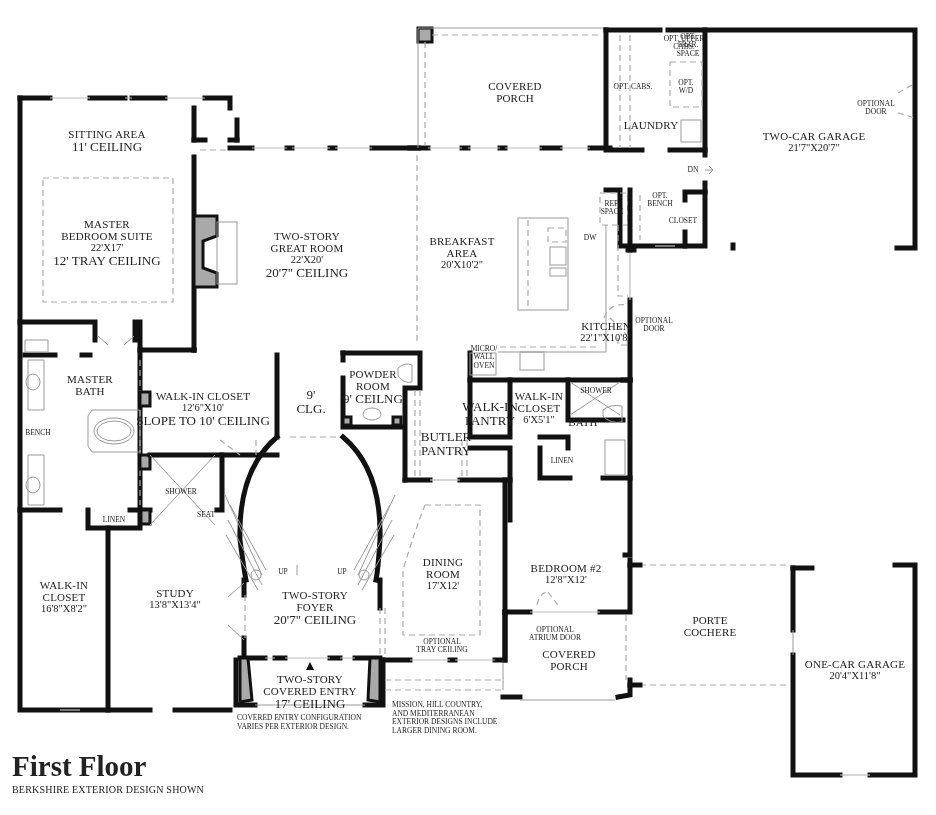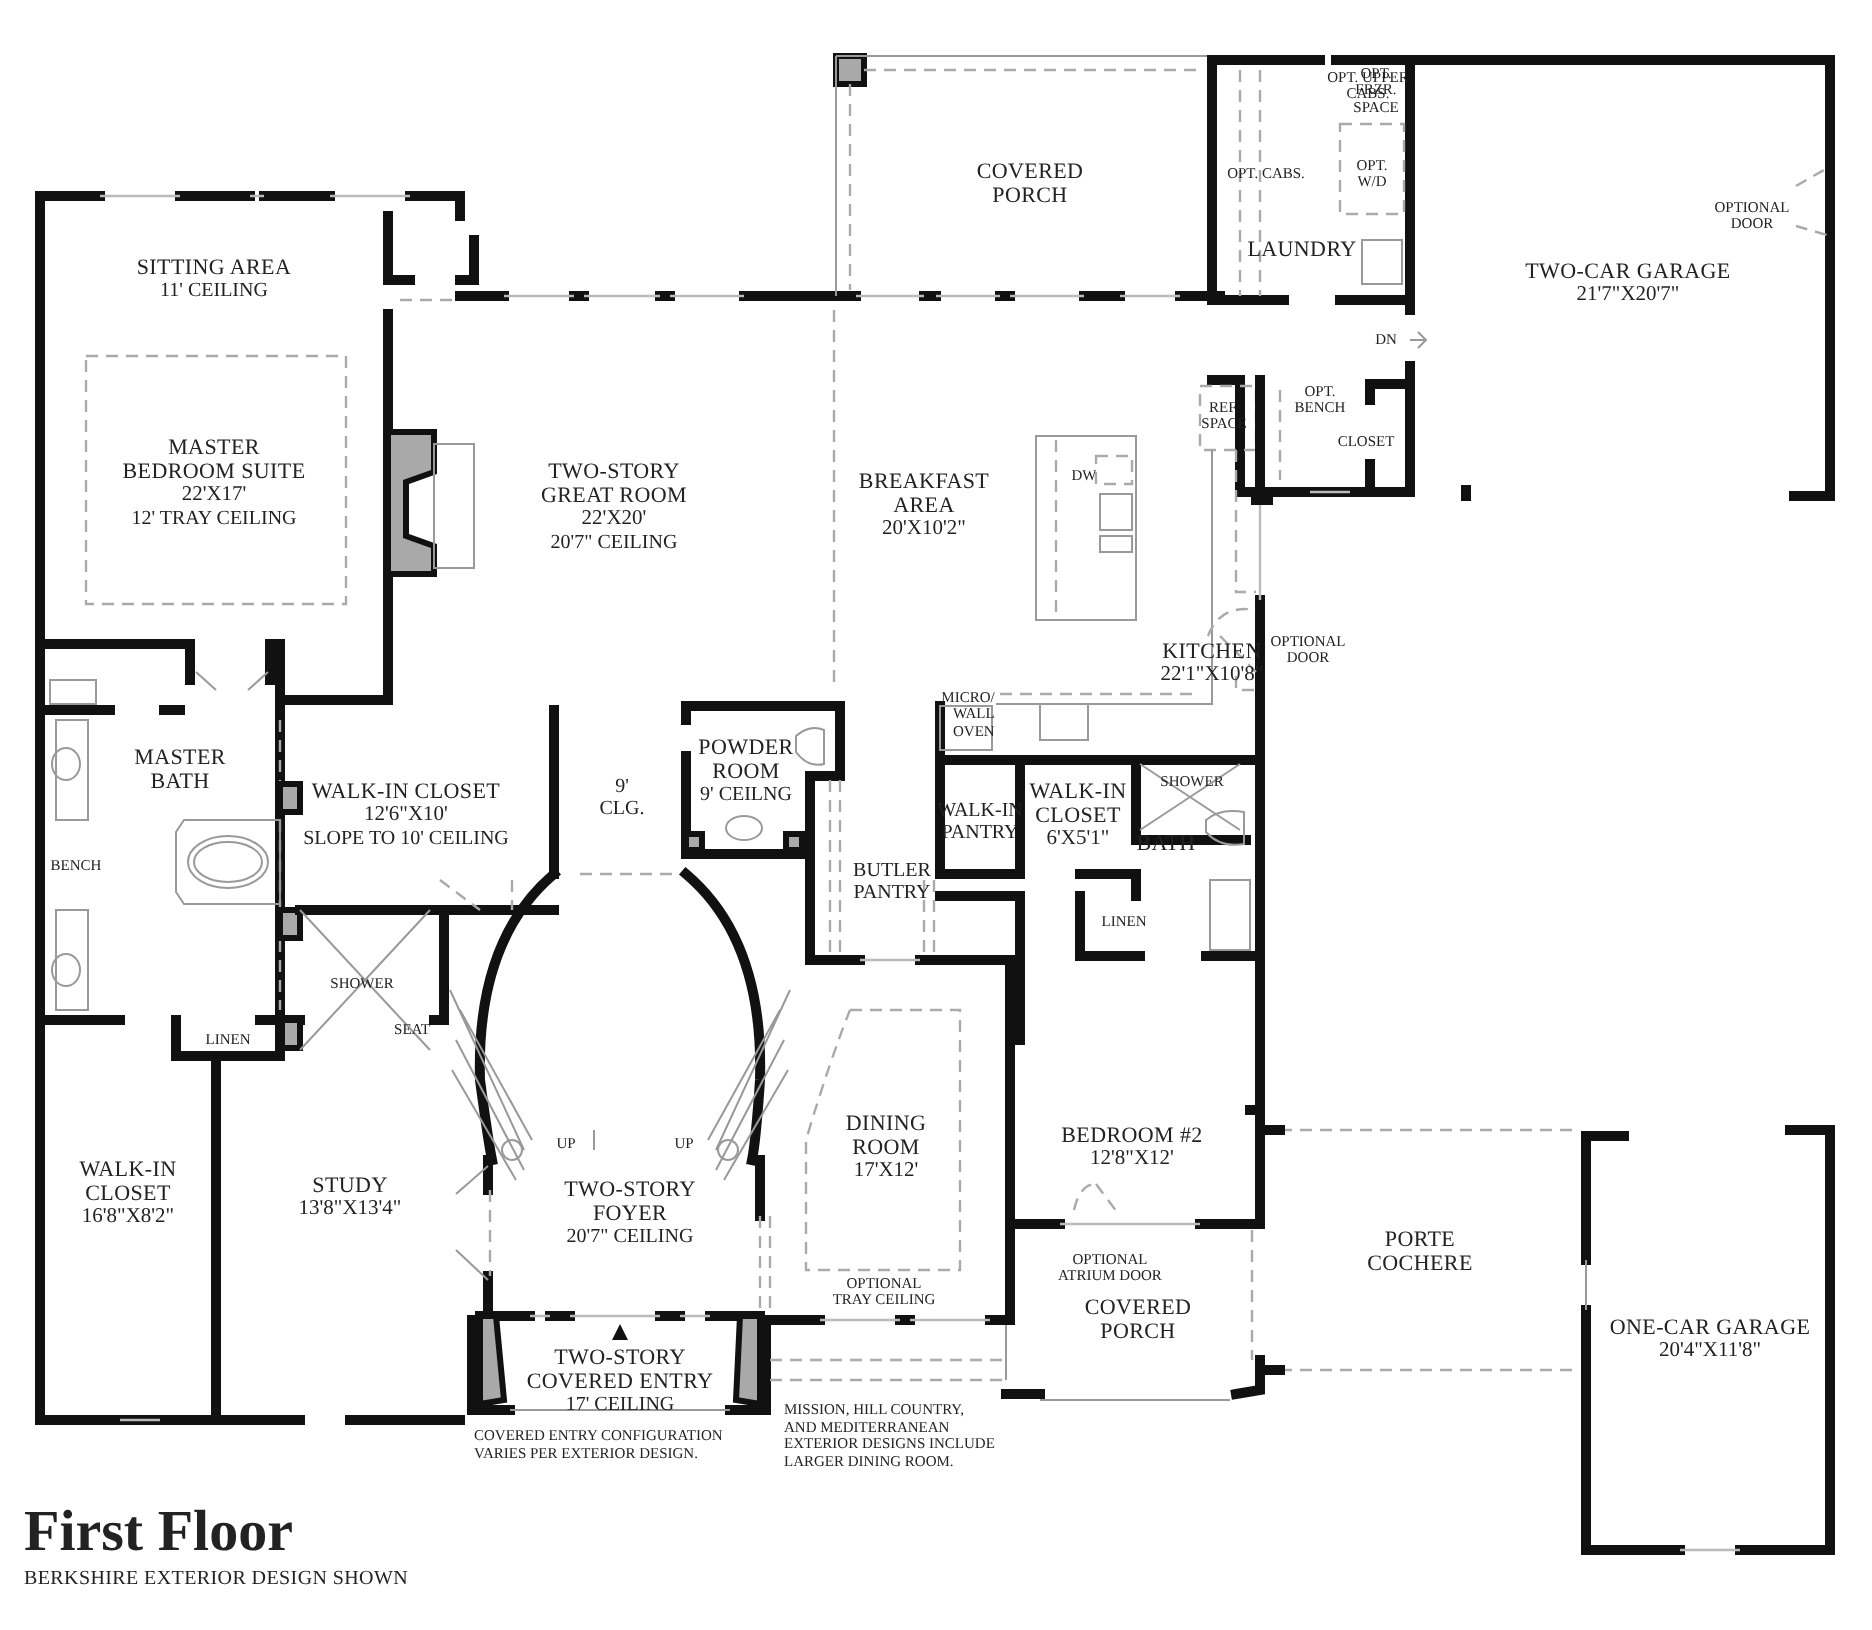--- a/index.html
+++ b/index.html
@@ -6,21 +6,21 @@
   body { width:936px; height:815px; position:relative; overflow:hidden; font-family:"Liberation Serif", "DejaVu Serif", serif; color:#222; }
   #plan { position:absolute; left:0; top:0; width:936px; height:815px; }
   .wall { fill:none; stroke:#111; stroke-width:5; stroke-linecap:square; }
   .win { fill:none; stroke:#bbb; stroke-width:1.2; }
   .dash { fill:none; stroke:#aaa; stroke-width:1.2; stroke-dasharray:6 4; }
   .thin { fill:none; stroke:#999; stroke-width:1; }
   .gray { fill:#a9a9a9; stroke:#111; stroke-width:3; }
   .lbl { position:absolute; text-align:center; line-height:1.1; white-space:nowrap; transform:translateX(-50%); }
   .lbl .n { font-size:11px; letter-spacing:0.2px; }
   .lbl .d { font-size:10.5px; }
-  .lbl .c { font-size:10px; }
+  .lbl .c { font-size:13px; }
   .sm { font-size:7.5px; }
   .note { position:absolute; font-size:7.5px; line-height:1.15; white-space:nowrap; }
   #title { position:absolute; left:12px; top:752px; font-size:29px; font-weight:bold; line-height:1; }
   #subtitle { position:absolute; left:12px; top:784px; font-size:10px; letter-spacing:0.2px; }
 </style>
 </head>
 <body>
 
 <svg id="plan" viewBox="0 0 936 815" xmlns="http://www.w3.org/2000/svg">
 
@@ -326,24 +326,24 @@
   <div>OPT.</div>
   <div>BENCH</div>
 </div>
 <div class="lbl sm" style="left:683px;top:217px;">
   <div>CLOSET</div>
 </div>
 <div class="lbl sm" style="left:612px;top:200px;">
   <div>REF.</div>
   <div>SPACE</div>
 </div>
-<div class="lbl sm" style="left:534px;top:234px;padding-left:16px;">
+<div class="lbl sm" style="left:582px;top:234px;padding-left:16px;">
   <div>DW</div>
 </div>
-<div class="lbl sm" style="left:484px;top:345px;text-align:right;">
+<div class="lbl sm" style="left:484px;top:345px;">
   <div>MICRO/</div>
   <div>WALL</div>
   <div>OVEN</div>
 </div>
 <div class="lbl sm" style="left:654px;top:317px;">
   <div>OPTIONAL</div>
   <div>DOOR</div>
 </div>
 <div class="lbl sm" style="left:876px;top:100px;">
   <div>OPTIONAL</div>

